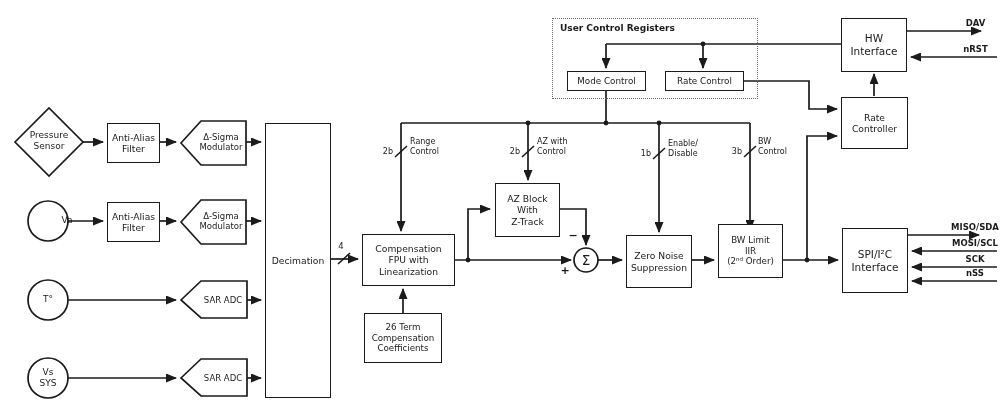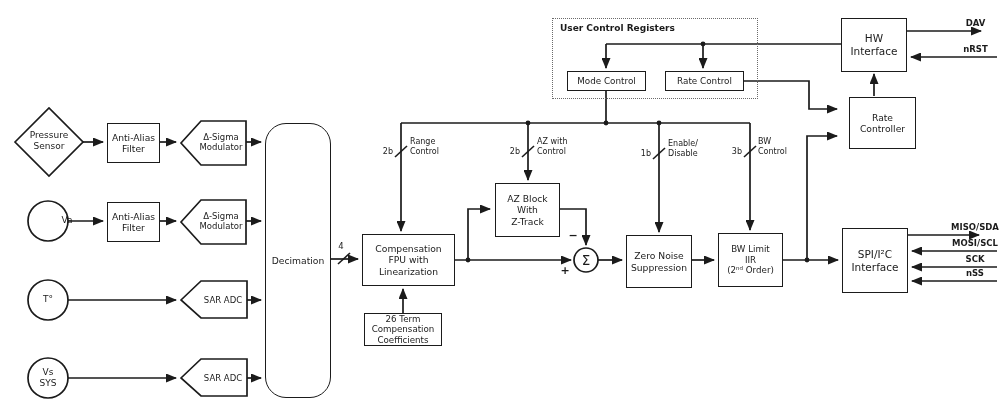--- a/index.html
+++ b/index.html
@@ -129,56 +129,56 @@
   <div class="free lbl" style="left:196px;top:373px;width:54px;font-size:8.5px;">SAR ADC</div>
 
   <div class="box f95" style="left:107px;top:123px;width:53px;height:40px;">
     <span class="lbl">Anti-Alias
 Filter</span>
   </div>
   <div class="box f95" style="left:107px;top:202px;width:53px;height:40px;">
     <span class="lbl">Anti-Alias
 Filter</span>
   </div>
-  <div class="box f95" style="left:265px;top:123px;width:66px;height:275px;border-radius:21px;">
+  <div class="box f95" style="left:265px;top:123px;width:66px;height:275px;">
     <span class="lbl">Decimation</span>
   </div>
   <div class="box f95" style="left:362px;top:234px;width:93px;height:52px;">
     <span class="lbl">Compensation
 FPU with
 Linearization</span>
   </div>
-  <div class="box f87" style="left:364px;top:313px;width:78px;height:33px;">
+  <div class="box f87" style="left:364px;top:313px;width:78px;height:50px;">
     <span class="lbl">26 Term
 Compensation
 Coefficients</span>
   </div>
   <div class="box f95" style="left:626px;top:235px;width:66px;height:53px;">
     <span class="lbl">Zero Noise
 Suppression</span>
   </div>
   <div class="box f95" style="left:495px;top:183px;width:65px;height:54px;">
     <span class="lbl">AZ Block
 With
 Z-Track</span>
   </div>
-  <div class="box f87" style="left:718px;top:233px;width:65px;height:54px;">
+  <div class="box f87" style="left:718px;top:224px;width:65px;height:54px;">
     <span class="lbl">BW Limit
 IIR
 (2ⁿᵈ Order)</span>
   </div>
   <div class="box f105" style="left:842px;top:228px;width:66px;height:65px;">
     <span class="lbl">SPI/I²C
 Interface</span>
   </div>
   <div class="box f105" style="left:841px;top:18px;width:66px;height:54px;">
     <span class="lbl">HW
 Interface</span>
   </div>
-  <div class="box f95" style="left:841px;top:97px;width:67px;height:52px;margin-left:8px;">
+  <div class="box f95" style="left:841px;top:97px;width:67px;height:52px;">
     <span class="lbl">Rate
 Controller</span>
   </div>
 
   <div class="dashedbox" style="left:552px;top:18px;width:206px;height:81px;"></div>
   <div class="regtitle" style="left:560px;top:23px;">User Control Registers</div>
   <div class="box f88" style="left:567px;top:71px;width:79px;height:20px;">
     <span class="lbl">Mode Control</span>
   </div>
   <div class="box f88" style="left:665px;top:71px;width:79px;height:20px;">

